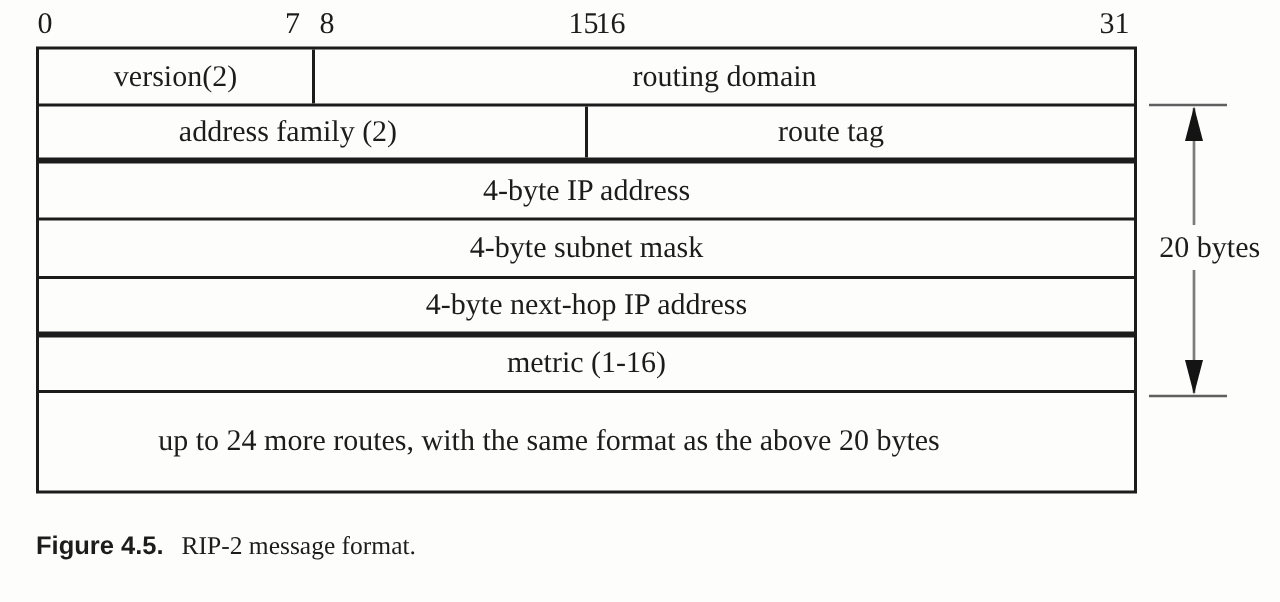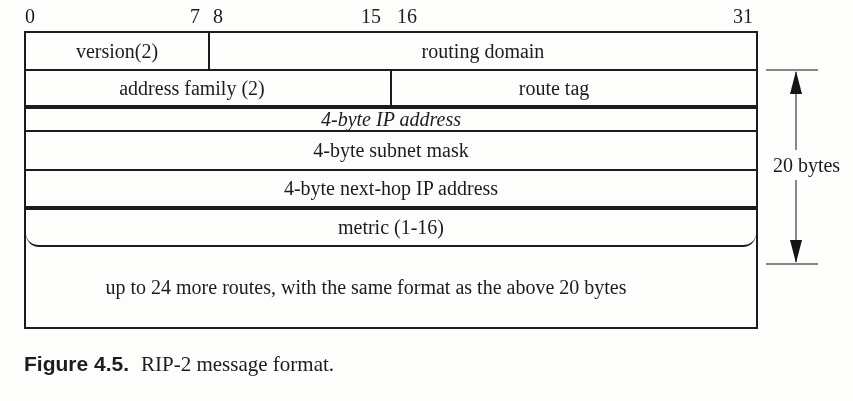--- a/index.html
+++ b/index.html
@@ -20,42 +20,42 @@
   }
   
   .bit{
     position:absolute;top:4px;height:24px;line-height:24px;
     font-size:20px;white-space:nowrap;
   }
   .bit.ra{text-align:right;width:50px;}
   .bit-0{left:25px;}
   .bit-7{left:150px;}
   .bit-8{left:213px;}
-  .bit-15{left:331px;}
+  .bit-15{left:349px;}
   .bit-16{left:397px;}
   .bit-31{left:703px;}
   
   .pkt{
     position:absolute;left:24px;top:31px;width:734px;height:298px;
     border:2px solid var(--line);
     display:flex;flex-direction:column;
   }
   .row{
     display:flex;width:100%;
     border-bottom:2px solid var(--line);
     font-size:20px;
   }
   .row.thick{border-bottom-width:4px;}
   .row.last{border-bottom:none;flex:1;}
   .r1{height:38px;}
   .r2{height:38px;}
-  .r3{height:23px;font-style:italic;}
+  .r3{height:38px;}
   .r4{height:39px;}
   .r5{height:39px;}
-  .r6{height:37px;border-radius:13px;}
+  .r6{height:37px;}
   .cell{
     display:flex;align-items:center;justify-content:center;
     height:100%;white-space:nowrap;
   }
   .cell.br{border-right:2px solid var(--line);}
   .w25a{width:182px;}
   .w25b{width:184px;}
   .w50a{width:366px;}
   .grow{flex:1;}
   .full{width:100%;}
@@ -68,21 +68,21 @@
   }
   .extent svg{position:absolute;left:0;top:0;}
   .extent-label{
     position:absolute;left:0;top:92px;width:97px;height:30px;
     background:var(--bg);
     text-align:center;line-height:30px;font-size:20px;white-space:nowrap;
   }
   
   .caption{
     position:absolute;left:24px;top:351px;
-    font-size:21px;line-height:26px;white-space:nowrap;
+    font-size:17px;line-height:26px;white-space:nowrap;
   }
   .fig-num{
     font-family:"Liberation Sans", sans-serif;
     font-weight:bold;
   }
   .fig-title{
     font-family:"Liberation Serif", serif;
     margin-left:12px;
   }
 </style>

